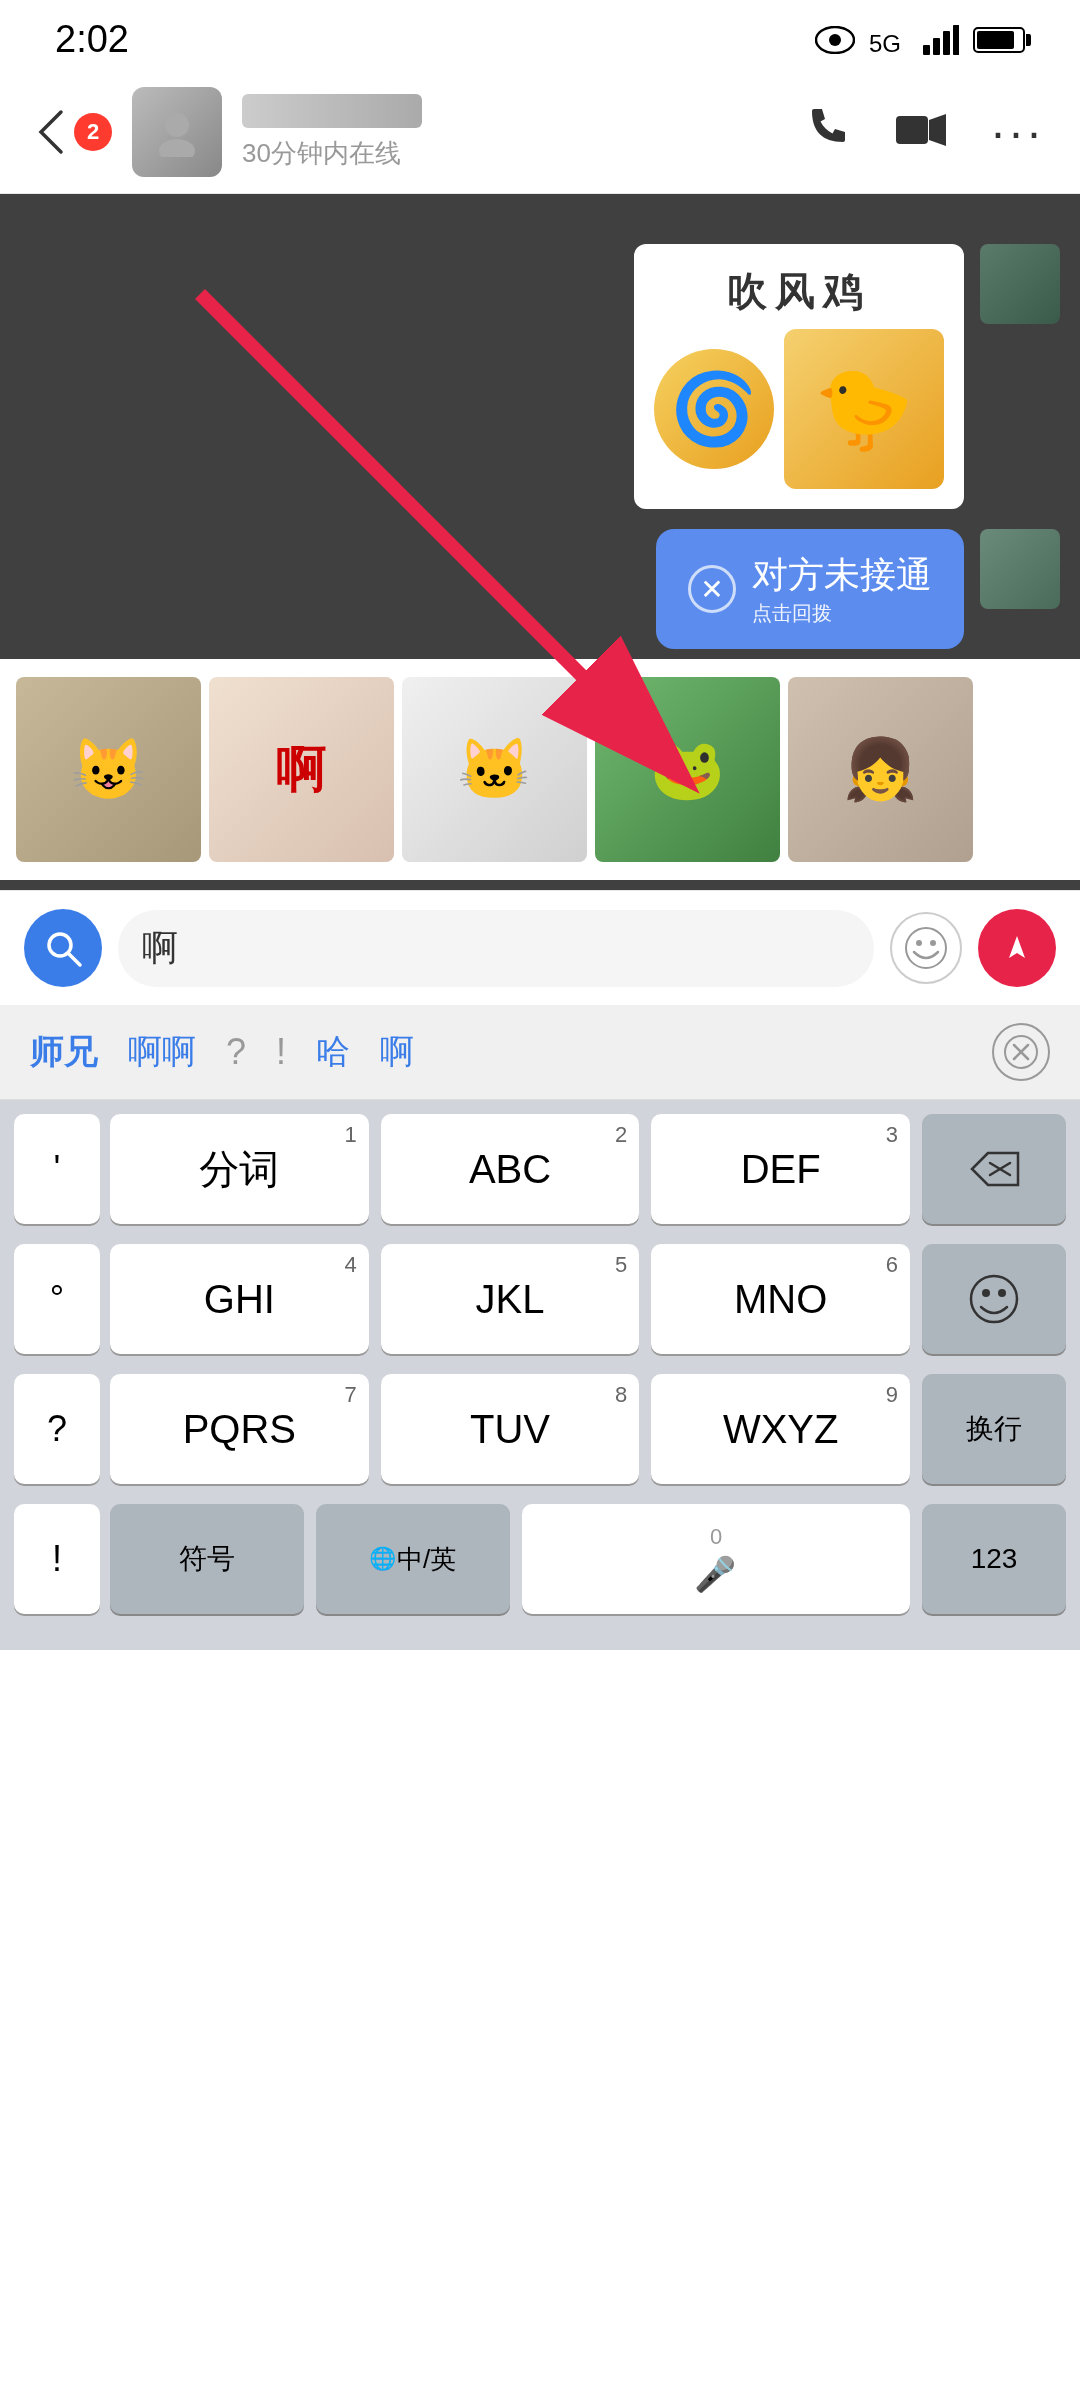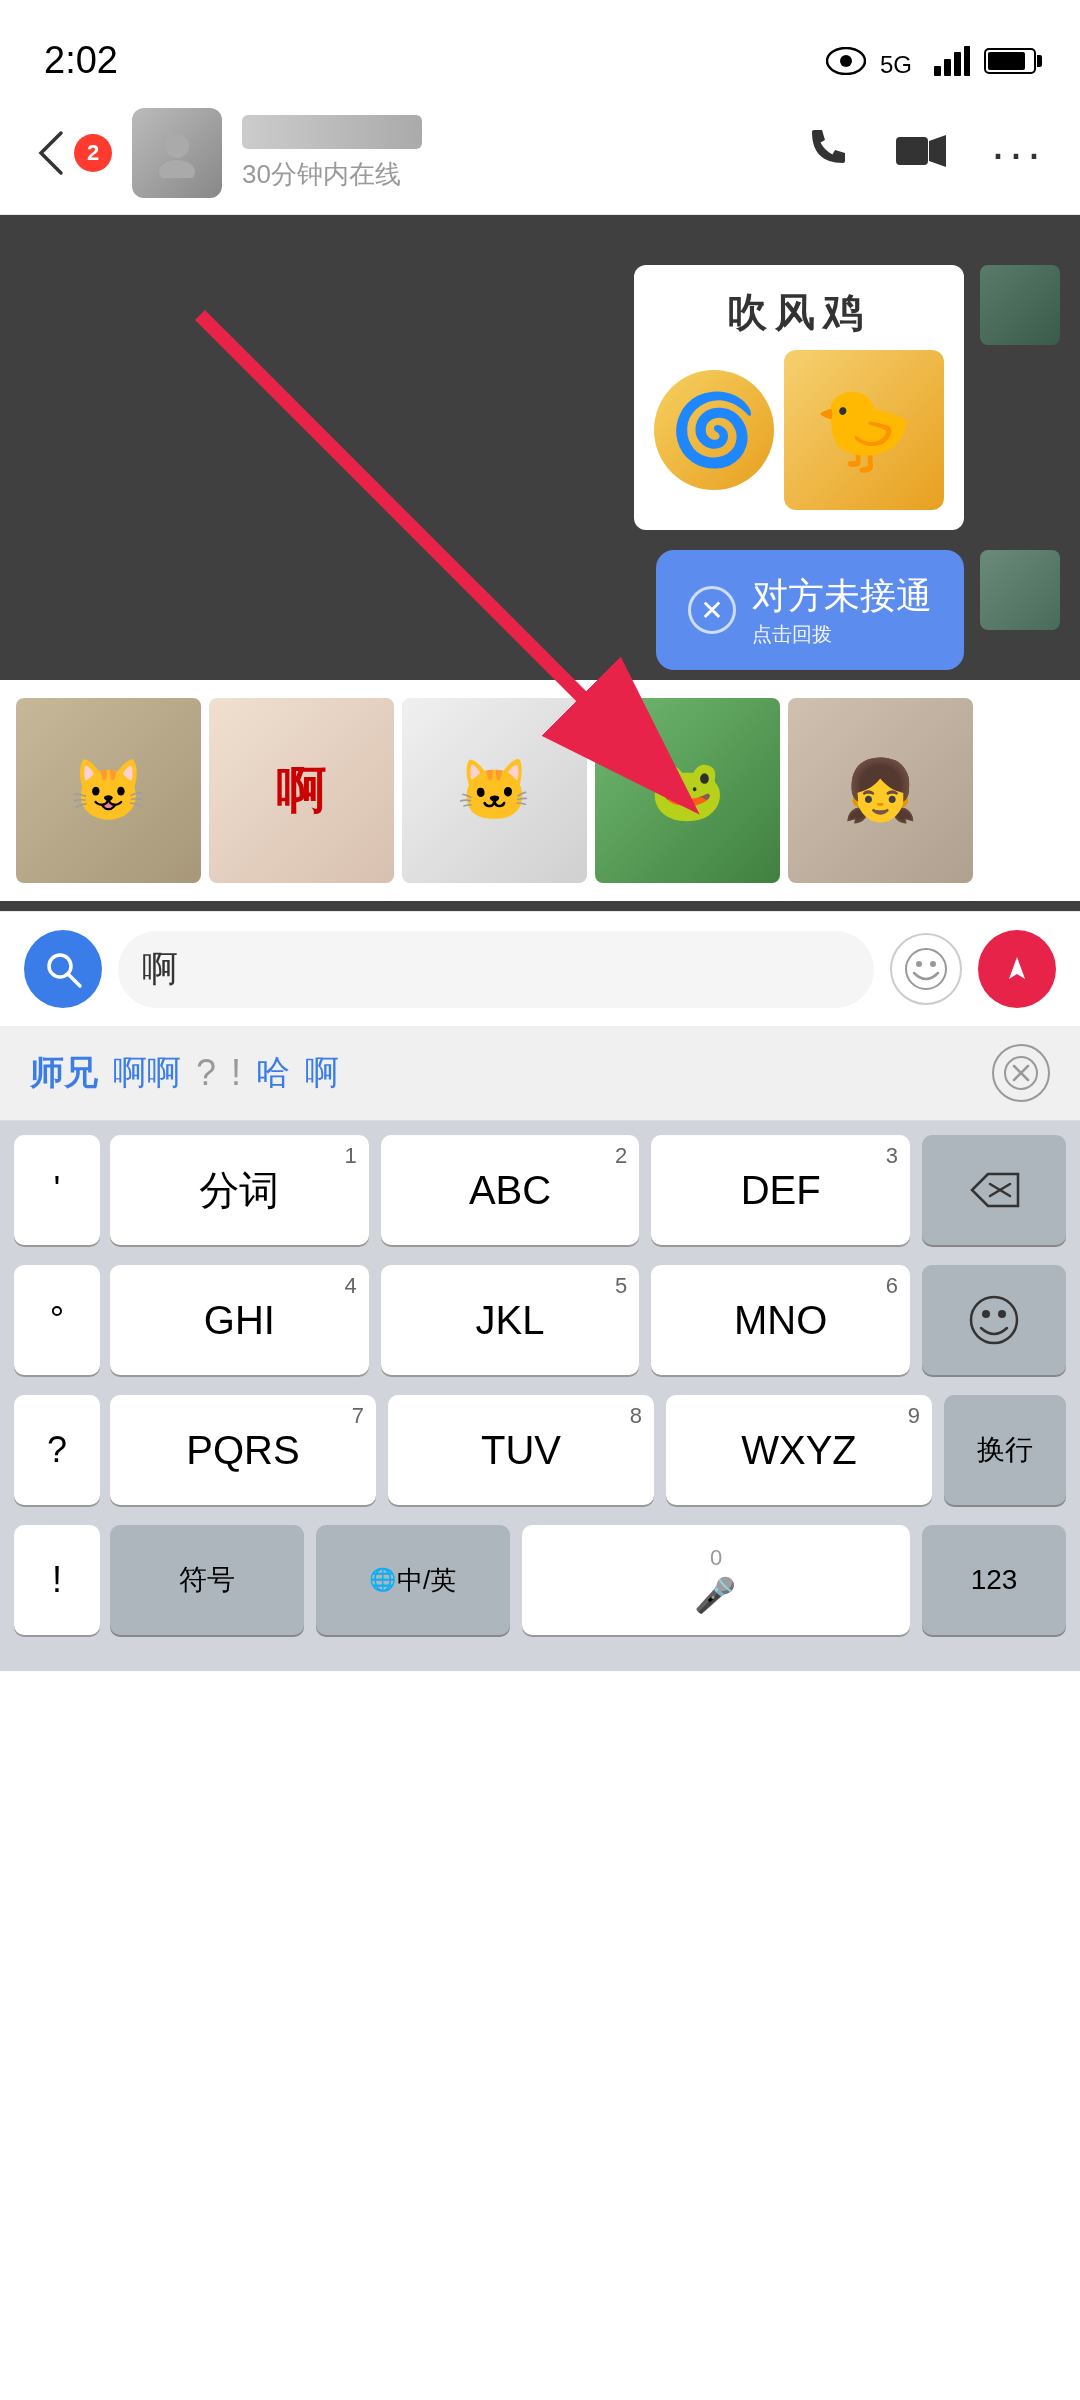--- a/index.html
+++ b/index.html
@@ -10,23 +10,22 @@
       background: #fff;
       font-family: -apple-system, 'PingFang SC', 'Helvetica Neue', sans-serif;
       overflow-x: hidden;
     }
 
     
     .status-bar {
       display: flex;
       justify-content: space-between;
       align-items: center;
-      padding: 18px 44px 10px;
+      padding: 18px 55px 10px;
       background: #fff;
-      margin-top: 21px;
     }
     .status-time {
       font-size: 38px;
       font-weight: 500;
       color: #000;
     }
     .status-icons {
       display: flex;
       align-items: center;
       gap: 14px;
@@ -327,21 +326,21 @@
     .send-btn svg {
       fill: #fff;
     }
 
     
     .autocomplete-bar {
       display: flex;
       align-items: center;
       padding: 18px 30px;
       background: #f0f0f0;
-      gap: 15px;
+      gap: 30px;
       border-bottom: 1px solid #ddd;
     }
     .autocomplete-item {
       font-size: 34px;
       color: #3b7de8;
       cursor: pointer;
     }
     .autocomplete-item.active {
       color: #3b7de8;
       font-weight: bold;
@@ -650,21 +649,21 @@
     </div>
     <div class="key key-main" style="flex:1;">
       <span class="key-num">8</span>
       <span>TUV</span>
     </div>
     <div class="key key-main" style="flex:1;">
       <span class="key-num">9</span>
       <span>WXYZ</span>
     </div>
 
-    <div class="key key-gray key-main" style="width:122px;flex:none;font-size:28px;">
+    <div class="key key-gray key-main" style="width:144px;flex:none;font-size:28px;">
       <span>换行</span>
     </div>
   </div>
 
   <div class="keyboard-row" style="padding-bottom:30px;">
 
     <div style="display:flex;flex-direction:column;width:96px;flex-shrink:0;">
       <div class="key key-main" style="flex:none;height:110px;margin:6px 4px 6px 6px;font-size:36px;">!</div>
     </div>
 

